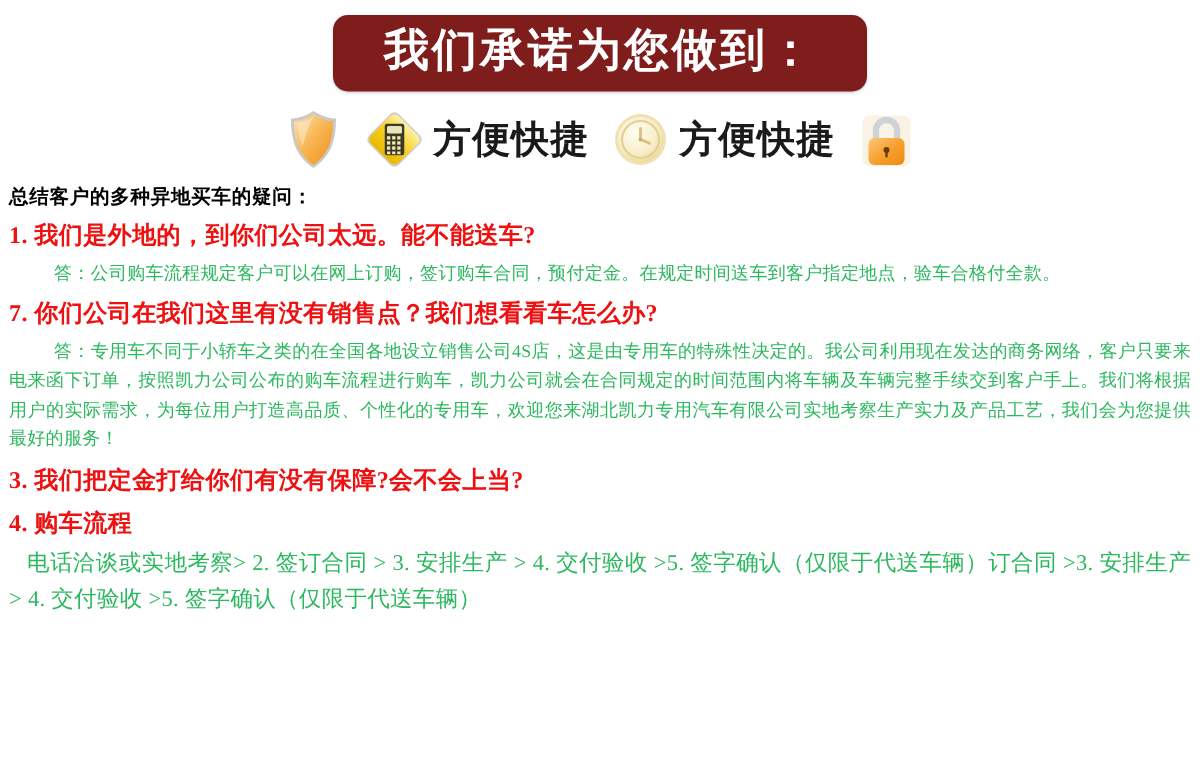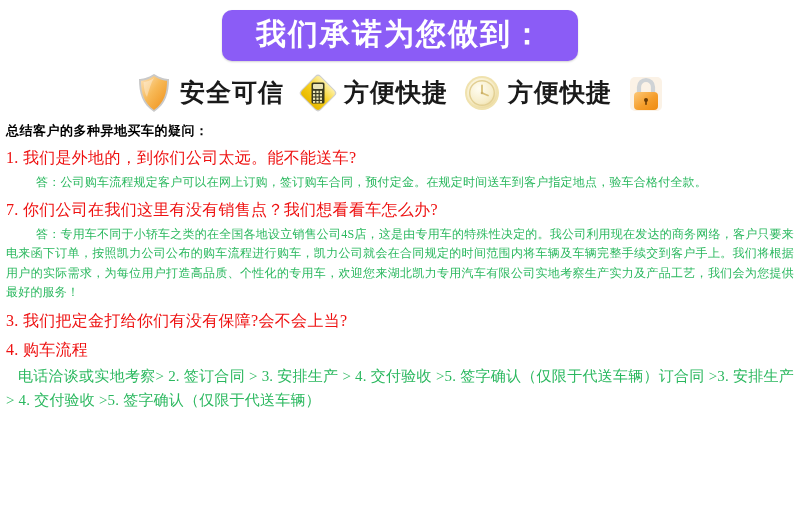--- a/index.html
+++ b/index.html
@@ -23,21 +23,21 @@
 
   
   .banner-wrap {
     width: 100%;
     text-align: center;
     padding-top: 10px;
     box-sizing: border-box;
   }
   .banner {
     display: inline-block;
-    background: #8b5cf6;
+    background: #7f1d1d;
     color: #ffffff;
     border-radius: 10px;
     padding: 5px 34px 8px 34px;
     font-size: 30px;
     font-weight: bold;
     letter-spacing: 2px;
     line-height: 1.25;
     font-family: "Liberation Serif", "DejaVu Serif", serif;
     box-shadow: 0 1px 2px rgba(0,0,0,0.18);
   }
@@ -77,21 +77,21 @@
   .section-title {
     font-size: 13px;
     font-weight: bold;
     color: #000000;
     line-height: 1.5;
     margin: 0 0 1px 0;
     letter-spacing: 0.5px;
   }
   .q {
     font-size: 16px;
-    font-weight: normal;
+    font-weight: bold;
     color: #ee1111;
     line-height: 1.55;
     margin: 6px 0 2px 0;
     letter-spacing: 0.3px;
   }
   .q.tight { margin-top: 4px; }
   .a {
     font-size: 12px;
     color: #2bb85f;
     line-height: 1.62;
@@ -130,21 +130,20 @@
               <stop offset="0%" stop-color="#fde3bb"></stop>
               <stop offset="45%" stop-color="#f7b957"></stop>
               <stop offset="100%" stop-color="#ef8f17"></stop>
             </linearGradient>
           </defs>
           <path d="M20 3 C14 7 8 8 5 8 C5 22 8 33 20 41 C32 33 35 22 35 8 C32 8 26 7 20 3 Z" fill="#c9c9c9"></path>
           <path d="M20 5 C14.5 8.8 9.5 9.8 7 9.8 C7 22 9.8 31.8 20 39 C30.2 31.8 33 22 33 9.8 C30.5 9.8 25.5 8.8 20 5 Z" fill="url(#shieldG)"></path>
           <path d="M20 7 C16 9.8 12 10.8 9.5 11 C9.8 18 11 23 13 26 C15 19 17 12 20 7 Z" fill="#ffffff" opacity="0.35"></path>
         </svg>
       </span>
-      <span class="feature-label">安全可信</span>
     </div>
 
     <div class="feature">
       <span>
         <svg class="ficon" viewBox="0 0 40 44" xmlns="http://www.w3.org/2000/svg">
           <defs>
             <linearGradient id="diaG" x1="0" y1="0" x2="0" y2="1">
               <stop offset="0%" stop-color="#fdf0a6"></stop>
               <stop offset="50%" stop-color="#f7d01e"></stop>
               <stop offset="100%" stop-color="#e8b900"></stop>

